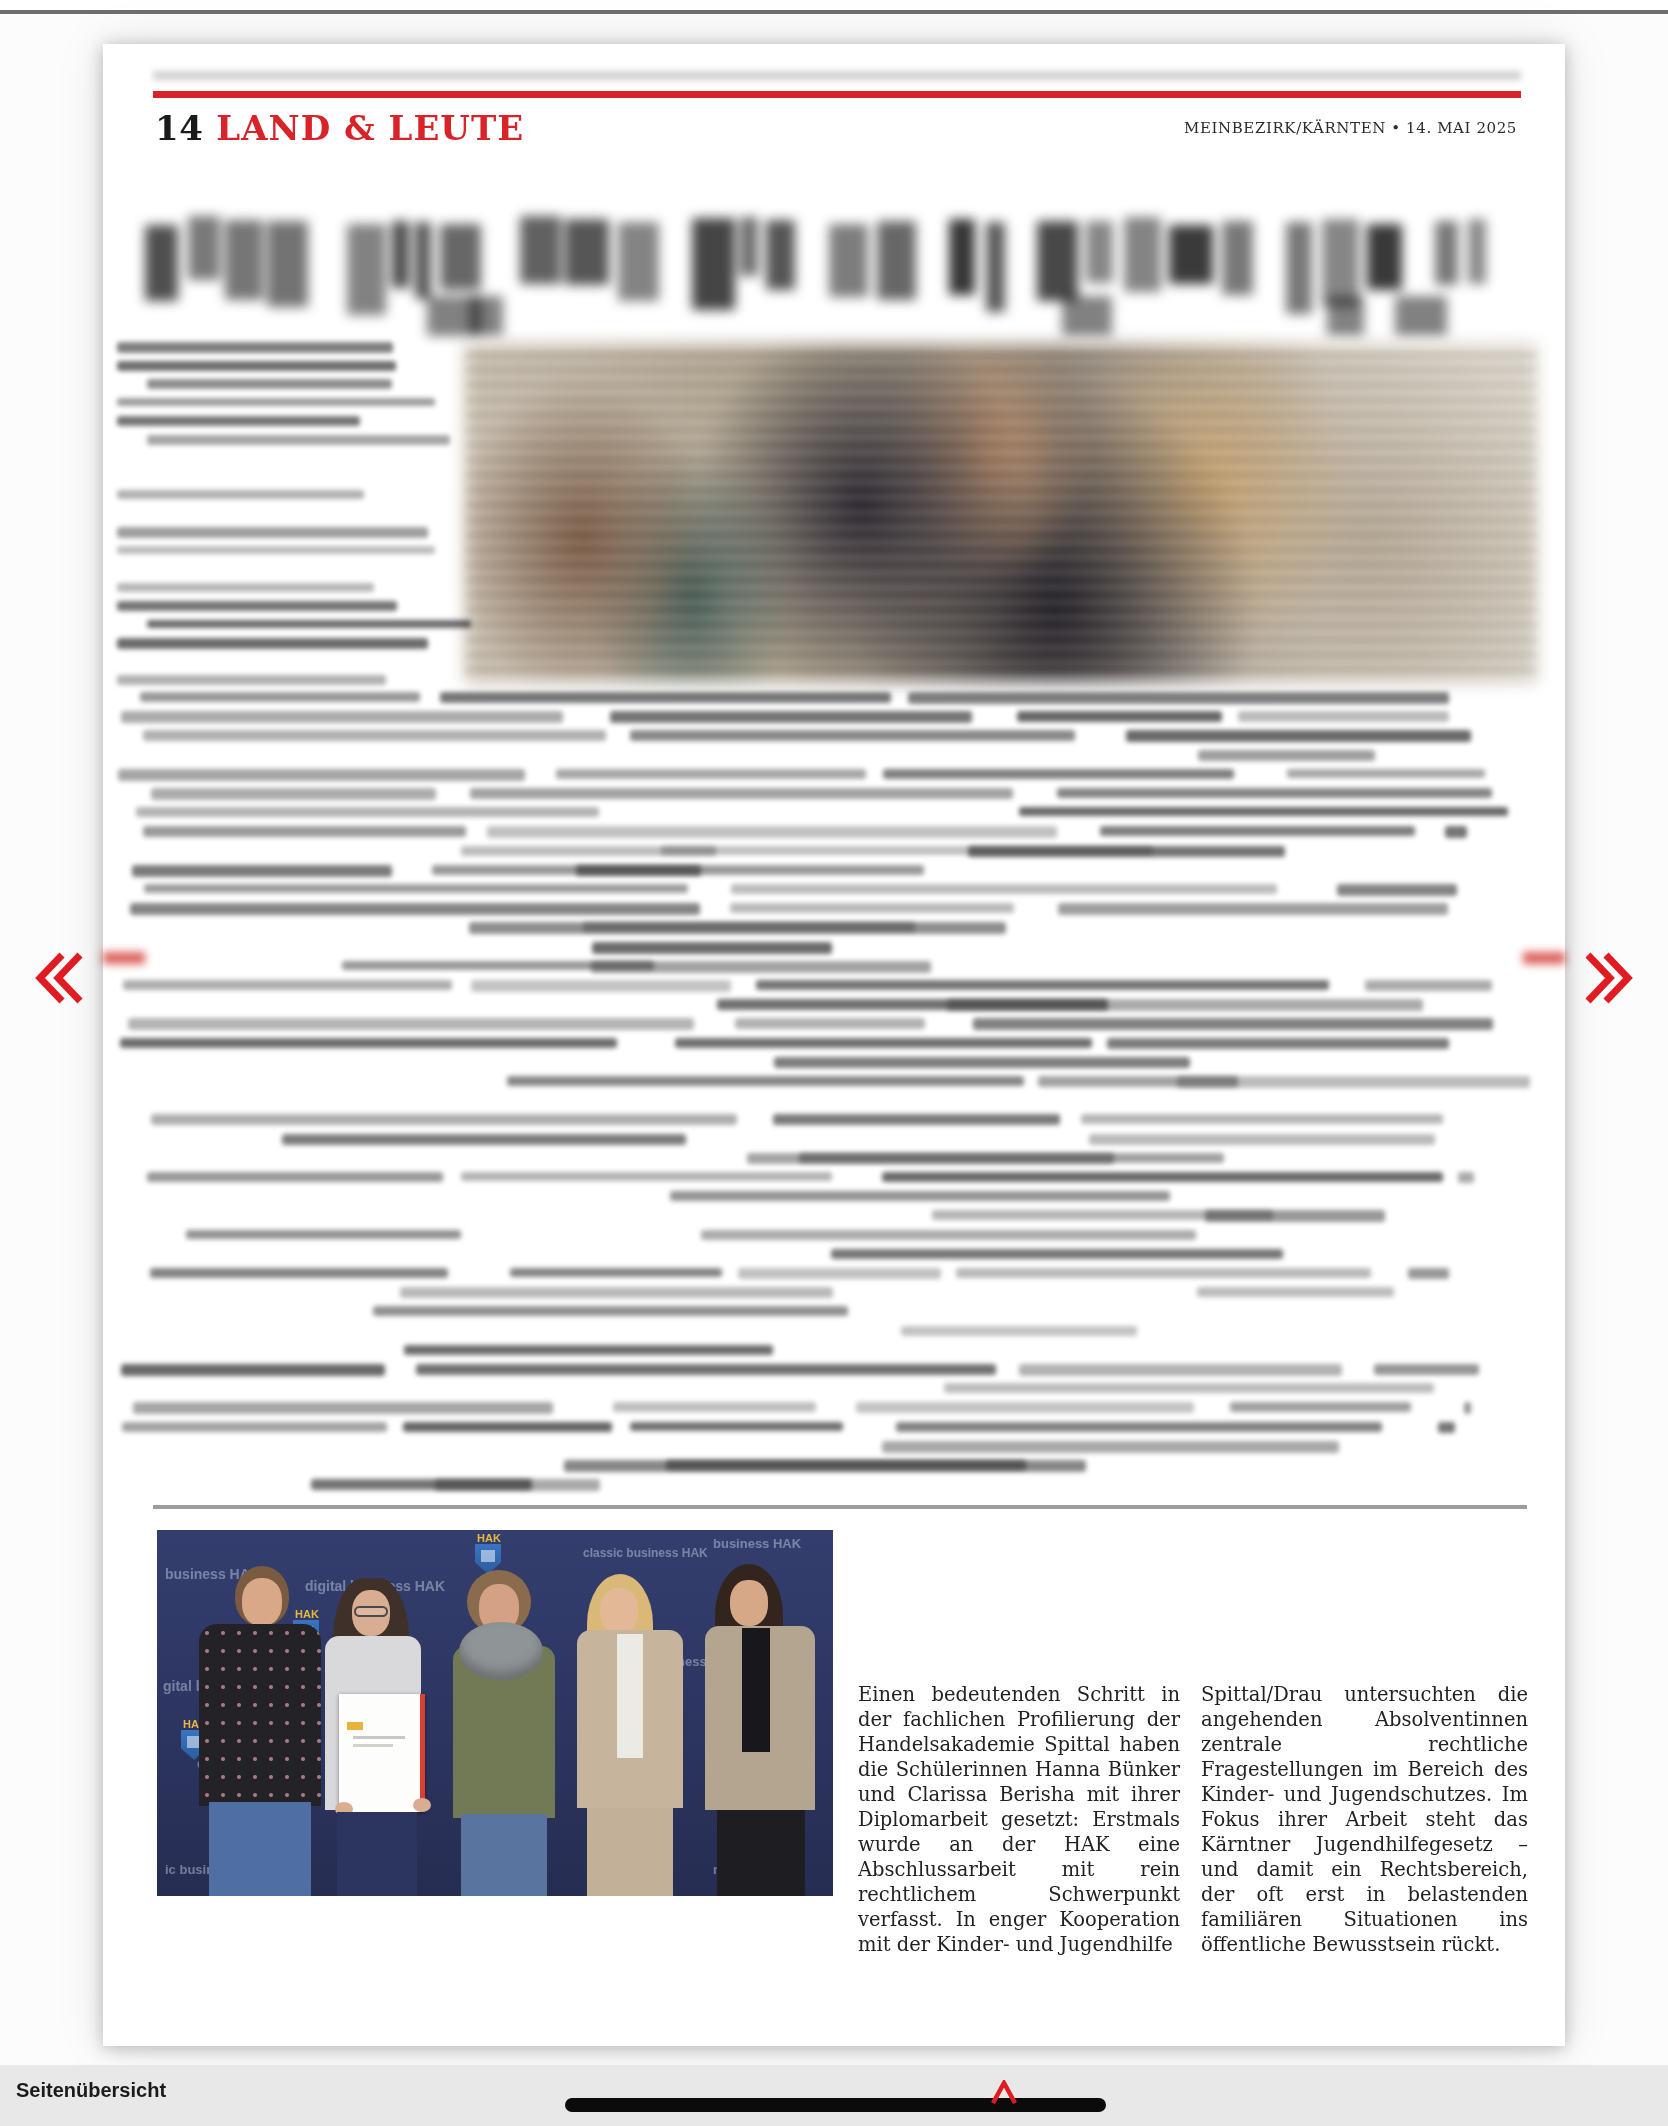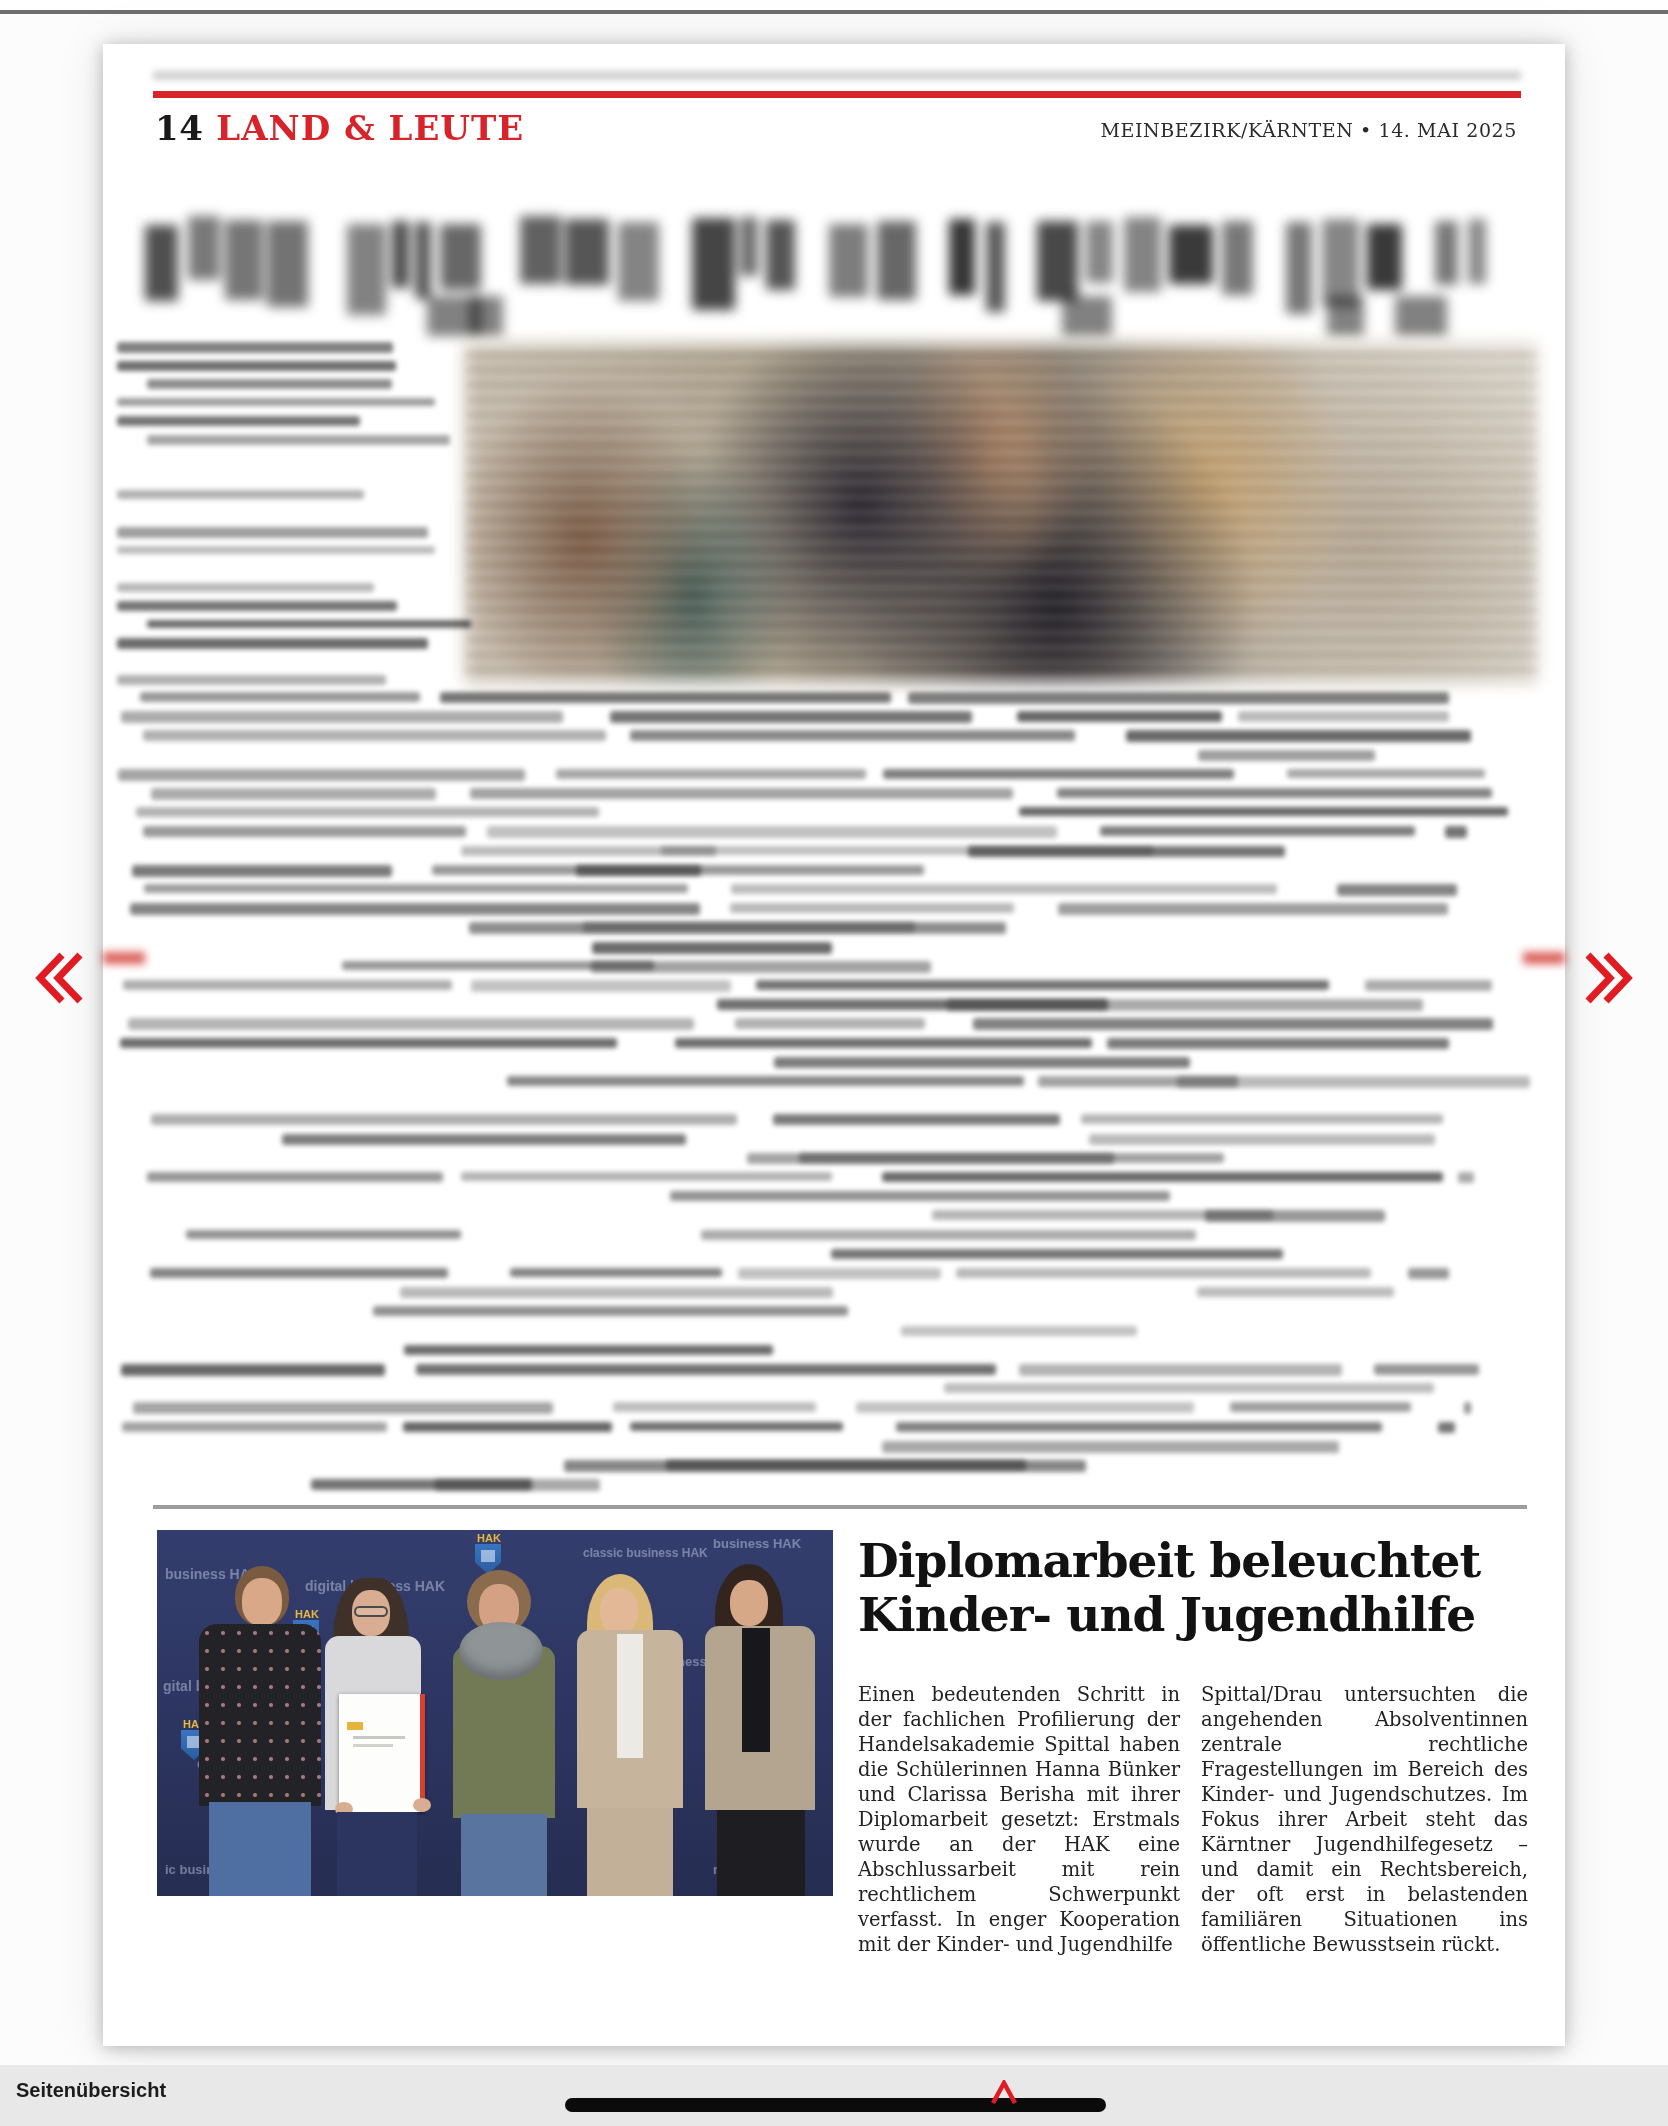--- a/index.html
+++ b/index.html
@@ -14,21 +14,21 @@
   .page { position:absolute; left:103px; top:30px; width:1462px; height:2002px;
           background:#ffffff; box-shadow:0 2px 16px rgba(0,0,0,.25), 0 0 46px rgba(0,0,0,.10); }
 
   
   .kicker-blur { position:absolute; left:50px; top:27px; width:1368px; height:9px;
                  background:#9a9a9a; opacity:.45; filter:blur(3px); }
   .head-rule { position:absolute; left:50px; top:47px; width:1368px; height:7px; background:#d8232a; }
   .section-head { position:absolute; left:52px; top:64px; font-weight:700; font-size:34px;
                   letter-spacing:.5px; color:#1a1a1a; white-space:nowrap; }
   .section-head .sec { color:#d8232a; margin-left:13px; letter-spacing:1px; }
-  .edition { position:absolute; right:48px; top:75px; font-size:19px; color:#2b2b2b;
+  .edition { position:absolute; right:48px; top:75px; font-size:15px; color:#2b2b2b;
              letter-spacing:.6px; white-space:nowrap; }
 
   
   .blurred-headline { position:absolute; left:34px; top:164px; width:1396px; height:110px;
                       filter:blur(6px); }
   .blurred-headline .bar { position:absolute; background:#191919; }
   .blur-field { position:absolute; left:0; top:0; width:1462px; height:2002px; pointer-events:none; }
   .blur-line { position:absolute; background:#2d2d2d; filter:blur(2.6px); border-radius:3px; }
   .red-smudge { position:absolute; width:42px; height:12px; background:#d2372f;
                 filter:blur(4px); opacity:.8; }
@@ -323,24 +323,20 @@
       <div class="pp" style="left:430px; top:278px; width:86px; height:88px; background:#c2b098;"></div>
 
       <div class="pp" style="left:558px; top:34px; width:68px; height:102px; background:#33241e; border-radius:50% 50% 40% 40%;"></div>
       <div class="pp" style="left:573px; top:50px; width:38px; height:46px; background:#d6a888; border-radius:45%;"></div>
       <div class="pp" style="left:548px; top:96px; width:110px; height:184px; background:#b3a58f; border-radius:14px 14px 0 0;"></div>
       <div class="pp" style="left:585px; top:98px; width:28px; height:124px; background:#17171c;"></div>
       <div class="pp" style="left:560px; top:280px; width:88px; height:86px; background:#1d1d22;"></div>
     </div>
 
 
-    <div class="article-headline">
-      <span>Diplomarbeit beleuchtet</span><br>
-      <span>Kinder- und Jugendhilfe</span>
-    </div>
     <div class="article-col col-2">Spittal/Drau untersuchten die angehenden Absolventinnen zentrale rechtliche Fragestellungen im Bereich des Kinder- und Jugendschutzes. Im Fokus ihrer Arbeit steht das Kärntner Jugendhilfegesetz – und damit ein Rechtsbereich, der oft erst in belastenden familiären Situationen ins öffentliche Bewusstsein rückt.</div>
     <div class="article-col col-1">Einen bedeutenden Schritt in der fachlichen Profilierung der Handelsakademie Spittal haben die Schülerinnen Hanna Bünker und Clarissa Berisha mit ihrer Diplomarbeit gesetzt: Erstmals wurde an der HAK eine Abschlussarbeit mit rein rechtlichem Schwerpunkt verfasst. In enger Kooperation mit der Kinder- und Jugendhilfe</div>
   </div>
 
   <div class="nav-arrow nav-prev">
     <svg width="52" height="56" viewBox="0 0 52 56">
       <polyline points="29,5 7,28 29,51" fill="none" stroke="#e11b22" stroke-width="7"></polyline>
       <polyline points="47,5 25,28 47,51" fill="none" stroke="#e11b22" stroke-width="7"></polyline>
     </svg>
   </div>

